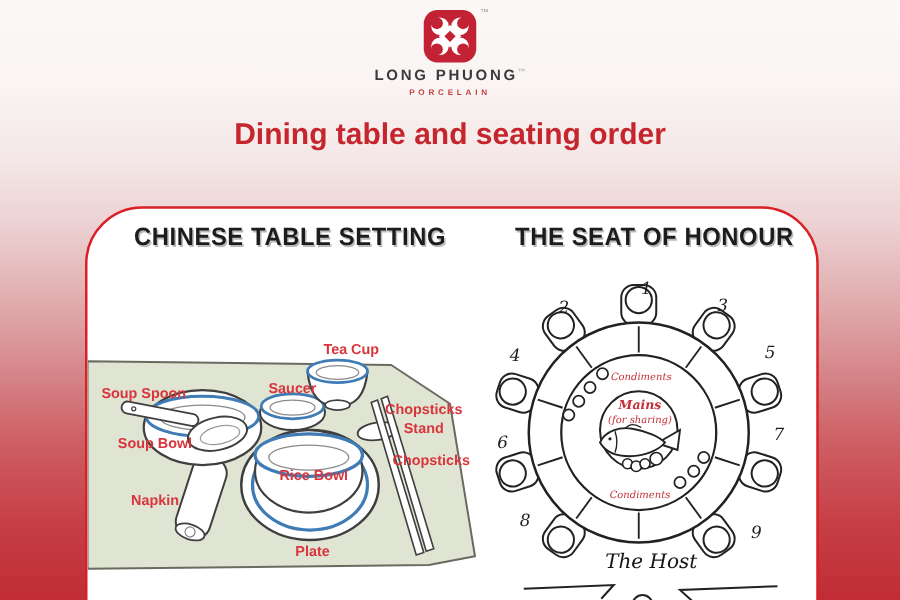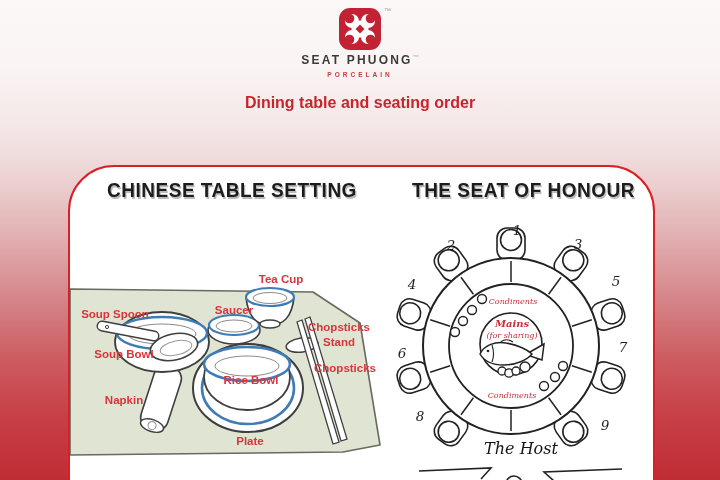--- a/index.html
+++ b/index.html
@@ -9,21 +9,21 @@
     background:linear-gradient(180deg,
       #fcf8f8 0%, #faf4f4 14%, #f4e6e6 27%, #ecd0d1 38%,
       #e1adaf 50%, #d5868a 62%, #cd5e63 74%, #c73f46 87%, #c02c34 100%);
   }
   .hdr{position:absolute;left:0;right:0;text-align:center;}
   .logo-wrap{position:absolute;top:7px;left:338px;width:44px;height:44px;}
   .logo-tm{position:absolute;top:7px;left:384px;font-size:7px;color:#9a9a9a;}
   .brand-name{top:53px;font-size:12px;font-weight:700;letter-spacing:2.2px;color:#3a3a3a;}
   .brand-name sup{font-size:6px;color:#b5b5b5;letter-spacing:0;}
   .brand-tagline{top:71px;font-size:6.5px;font-weight:600;letter-spacing:3px;color:#c5403f;}
-  .page-title{top:94px;font-size:16px;font-weight:800;color:#c5262d;}
+  .page-title{top:94px;font-size:24px;font-weight:800;color:#c5262d;}
   .card{
     position:absolute;left:68px;top:165px;width:583px;height:340px;
     background:#ffffff;border:2px solid #d92027;
     border-radius:46px 46px 0 0;overflow:hidden;
   }
   .panel-heading{
     position:absolute;top:11px;height:26px;line-height:26px;text-align:center;
     font-size:19px;font-weight:800;letter-spacing:0.5px;color:#1c1c1c;
     text-shadow:1.2px 1.2px 0 rgba(130,130,130,0.55);
     transform:scaleY(1.06);
@@ -53,21 +53,21 @@
       <circle cx="30" cy="30" r="7" fill="#ffffff"></circle>
     <circle cx="11.5" cy="11.5" r="4.8" fill="#c22233"></circle>
       <circle cx="32.5" cy="11.5" r="4.8" fill="#c22233"></circle>
     <circle cx="11.5" cy="32.5" r="4.8" fill="#c22233"></circle>
       <circle cx="32.5" cy="32.5" r="4.8" fill="#c22233"></circle>
     <path d="M22,13 L31,22 L22,31 L13,22 Z" fill="#ffffff"></path>
     <path d="M22,17.5 L26.5,22 L22,26.5 L17.5,22 Z" fill="#c22233"></path>
   </svg>
 </div>
 <span class="logo-tm">™</span>
-<div class="hdr brand-name"><span>SEAT PHUONG</span><sup>™</sup></div>
+<div class="hdr brand-name"><span>LONG PHUONG</span><sup>™</sup></div>
 <div class="hdr brand-tagline">PORCELAIN</div>
 <div class="hdr page-title">Dining table and seating order</div>
 
 <div class="card">
   <div class="panel-heading ph-left">CHINESE TABLE SETTING</div>
   <div class="panel-heading ph-right">THE SEAT OF HONOUR</div>
 
   <svg class="panel-svg svg-left" width="320" height="268" viewBox="0 0 320 268">
 
     <polygon points="0,75 243,78 290,109 310,231 273,238 0,241" fill="#e0e4d2" stroke="#6a6a60" stroke-width="1.6" stroke-linejoin="round"></polygon>

